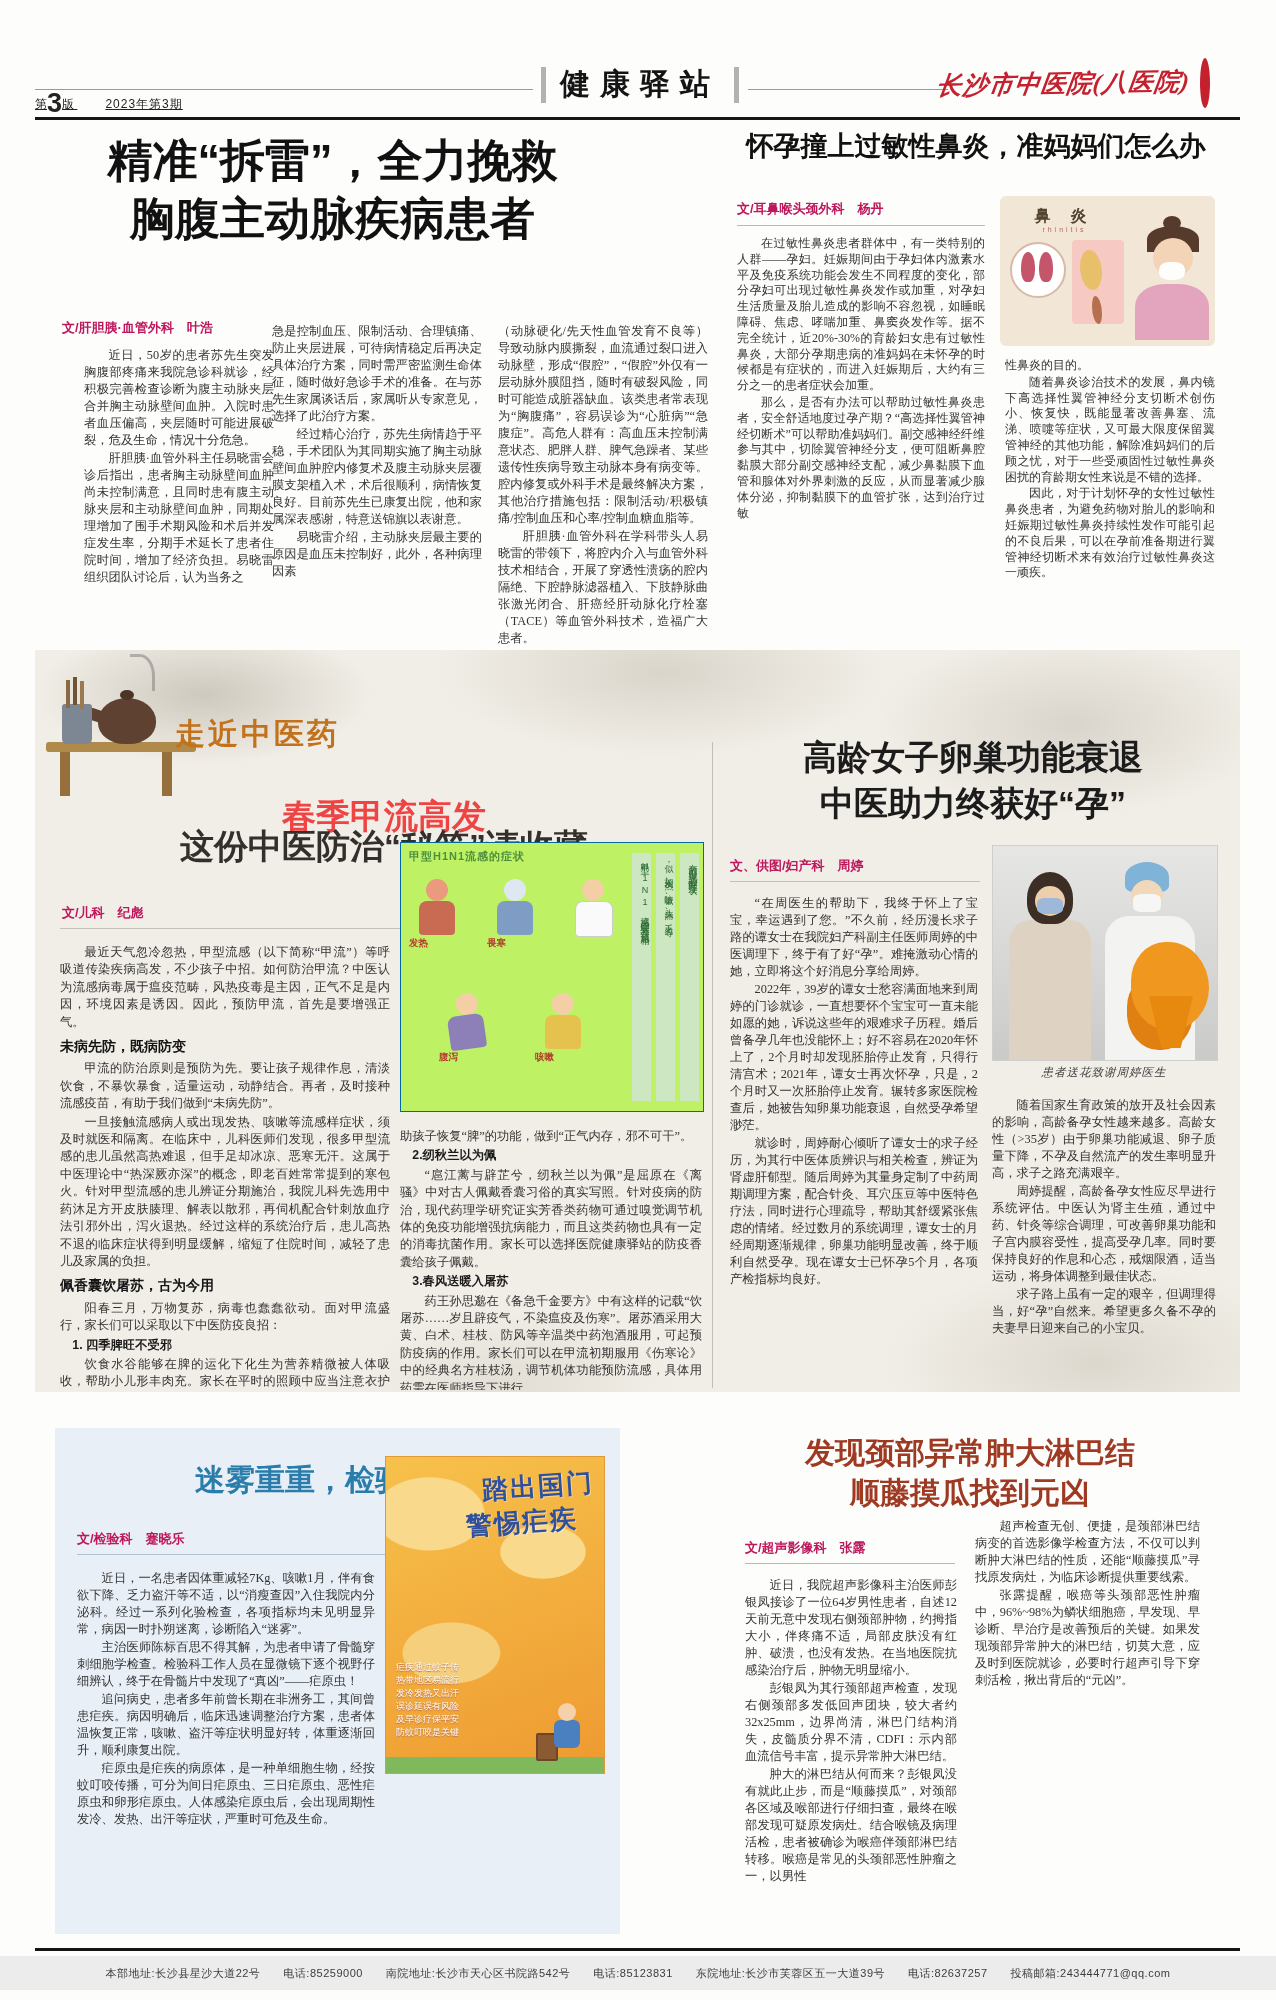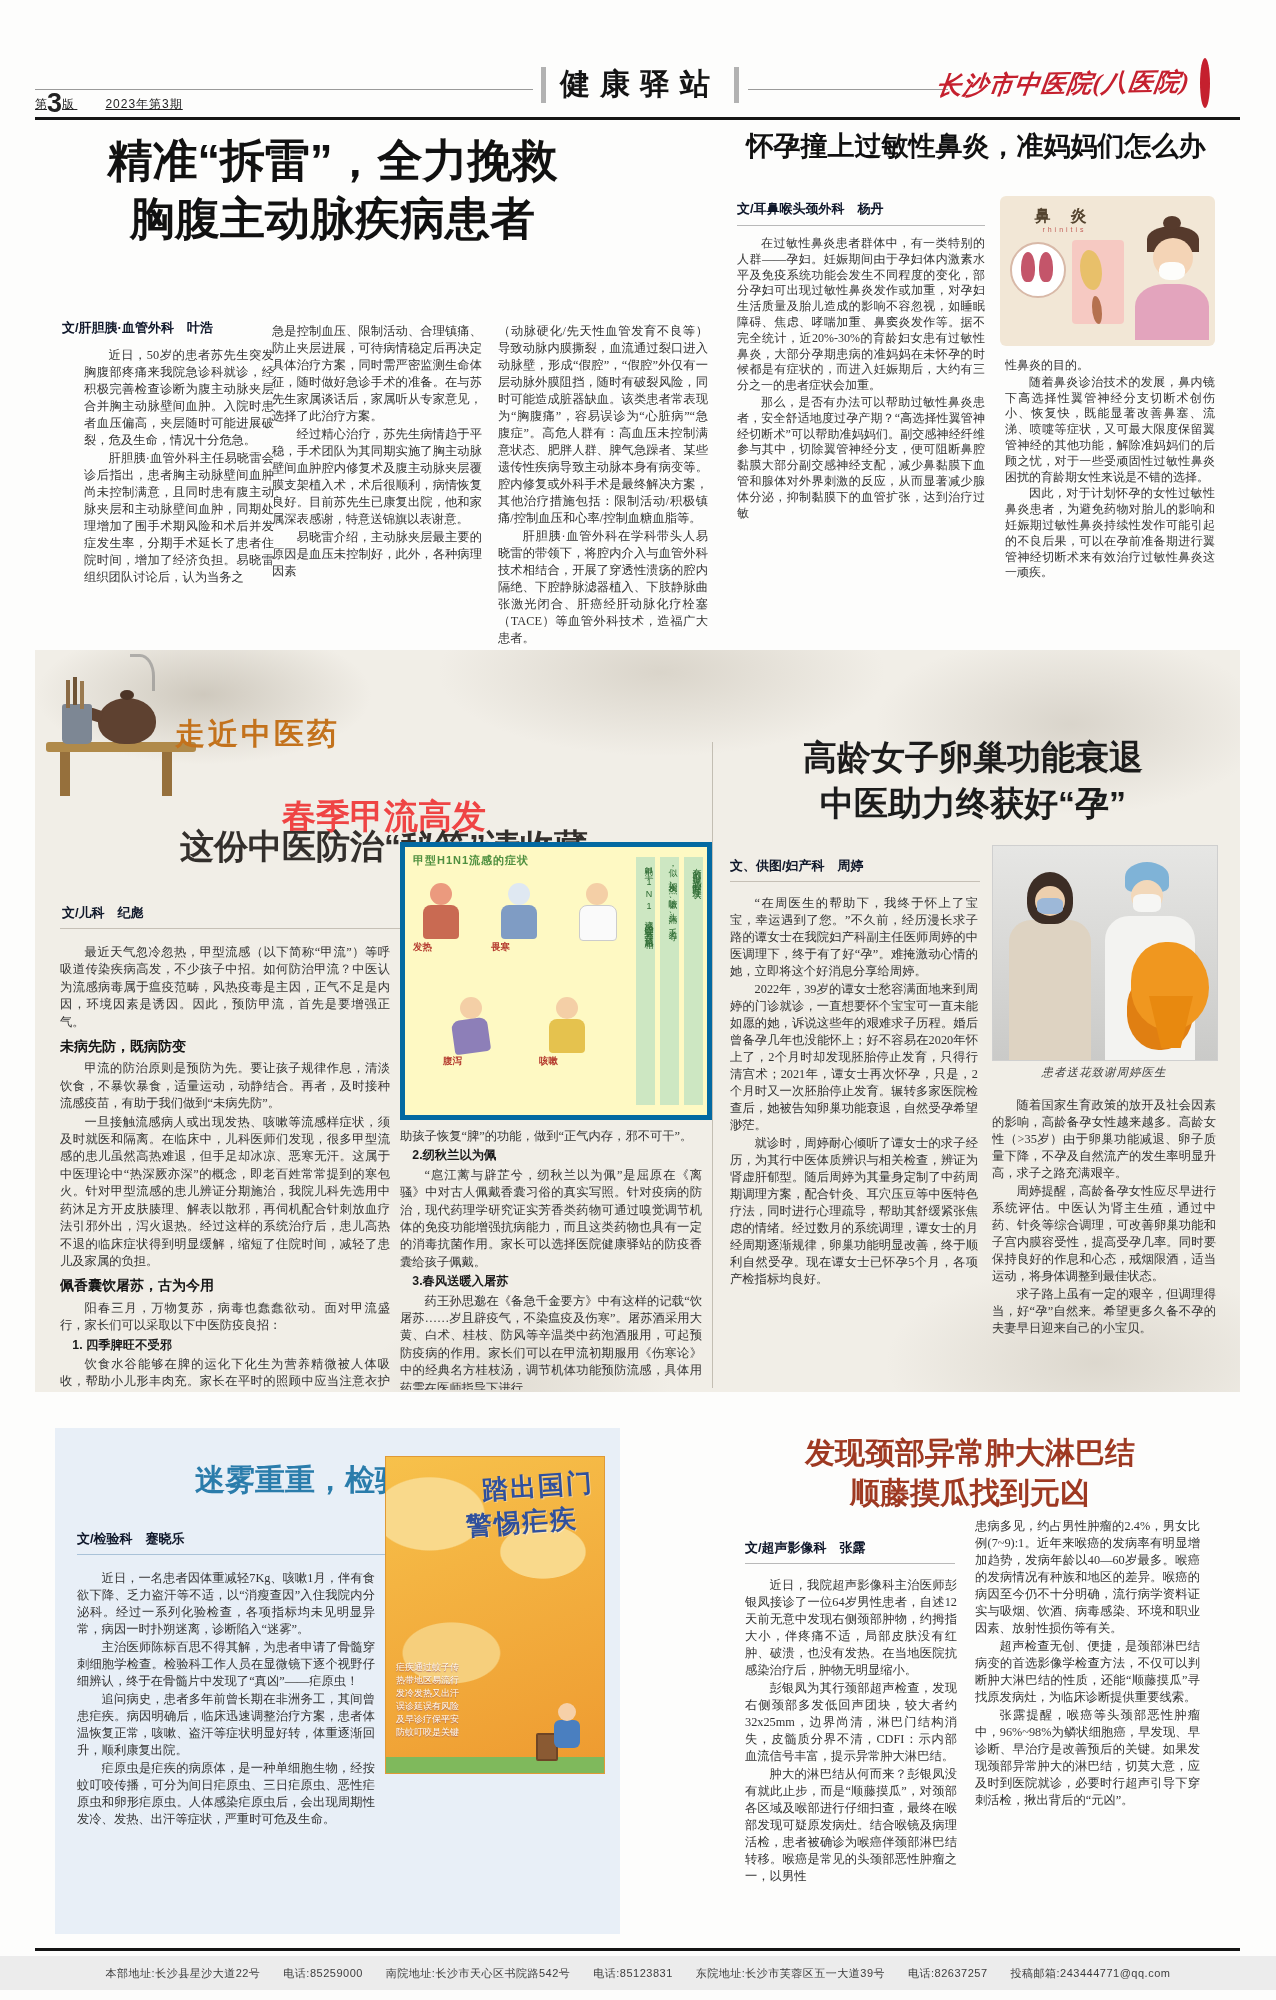--- a/index.html
+++ b/index.html
@@ -18,21 +18,21 @@
   .logo-circ{width:40px;height:40px;border-radius:50%;border:5px solid #c5202e;background:
     radial-gradient(circle at 38% 34%,#2f6fb5 0 38%,transparent 40%),
     radial-gradient(circle at 62% 66%,#3f9d3f 0 38%,transparent 40%),#fff;}
   .toprule{position:absolute;left:35px;top:117px;width:1205px;height:3px;background:#161616;}
   
   .bd{font-family:"Liberation Serif","DejaVu Serif",serif;font-size:12.3px;line-height:17px;color:#333;text-align:justify;overflow:hidden;}
   .bd p{margin:0 0 1px 0;text-indent:2em;}
   .bd p.cont{text-indent:0;}
   .sub{font-family:"Liberation Sans",sans-serif;font-weight:bold;font-size:14px;color:#151515;text-indent:0 !important;margin:7px 0 5px 0 !important;}
   .numh{font-family:"Liberation Sans",sans-serif;font-weight:bold;color:#1a1a1a;text-indent:1em !important;margin:2px 0 !important;}
-  .byline{font-family:"Liberation Sans",sans-serif;font-weight:bold;font-size:13px;color:#0f172a;white-space:nowrap;}
+  .byline{font-family:"Liberation Sans",sans-serif;font-weight:bold;font-size:13px;color:#be185d;white-space:nowrap;}
   .rule{position:absolute;height:1px;background:#b9b9b9;}
   .ttl{font-family:"Liberation Sans",sans-serif;font-weight:bold;text-align:center;white-space:nowrap;}
   
   .midbg{position:absolute;left:35px;top:650px;width:1205px;height:742px;background:
     radial-gradient(240px 100px at 14% 6%,rgba(150,140,122,.38),transparent 70%),
     radial-gradient(320px 120px at 52% 3%,rgba(165,155,137,.30),transparent 70%),
     radial-gradient(280px 130px at 86% 10%,rgba(150,140,124,.26),transparent 70%),
     radial-gradient(300px 140px at 88% 96%,rgba(160,150,132,.25),transparent 70%),
     radial-gradient(220px 110px at 40% 99%,rgba(160,150,132,.18),transparent 70%),
     #f1eee7;}
@@ -56,21 +56,21 @@
   .nose .circ{position:absolute;left:10px;top:46px;width:52px;height:52px;border-radius:50%;background:#fff;border:2px solid #d8b9a8;}
   .nose .circ:after{content:"";position:absolute;left:9px;top:8px;width:14px;height:30px;background:#c4556a;border-radius:50% 50% 40% 40%;box-shadow:18px 0 #c4556a;}
   .nose .face{position:absolute;left:72px;top:44px;width:52px;height:84px;background:#f6c9c2;border-radius:4px;}
   .nose .face:after{content:"";position:absolute;left:8px;top:10px;width:22px;height:40px;background:#e8c06a;border-radius:40% 60% 40% 60%;box-shadow:6px 40px 0 -6px #b5714f;}
   .nose .head{position:absolute;right:22px;top:42px;width:40px;height:40px;background:#f4d4b6;border-radius:50%;}
   .nose .hair{position:absolute;right:16px;top:30px;width:52px;height:26px;background:#563a2c;border-radius:50% 50% 0 0;}
   .nose .bun{position:absolute;right:34px;top:20px;width:18px;height:14px;background:#563a2c;border-radius:50%;}
   .nose .tissue{position:absolute;right:30px;top:66px;width:26px;height:18px;background:#fdfdfb;border-radius:40%;}
   .nose .sweater{position:absolute;right:6px;top:88px;width:74px;height:56px;background:#e3a4bd;border-radius:40% 40% 0 0;}
   
-  .comic{background:#fef9c3;border:5px solid #0369a1;overflow:hidden;}
+  .comic{background:#bef264;border:1px solid #0369a1;overflow:hidden;}
   .comic .ct{position:absolute;left:8px;top:6px;font-size:11px;font-weight:bold;color:#4e8f3f;letter-spacing:1px;font-family:"Liberation Sans",sans-serif;}
   .strip{position:absolute;top:10px;width:17px;bottom:10px;background:#cde7c2;color:#2e6b33;font-size:9px;line-height:10px;writing-mode:vertical-rl;text-orientation:upright;padding:4px 1px;letter-spacing:2px;overflow:hidden;}
   .fig{position:absolute;width:44px;height:64px;}
   .fig .head{position:absolute;left:11px;top:0;width:22px;height:22px;border-radius:50%;background:#f4cfa6;}
   .fig .body{position:absolute;left:4px;top:22px;width:36px;height:34px;border-radius:8px 8px 4px 4px;}
   .fig .lab{position:absolute;left:-6px;top:58px;width:56px;text-align:left;font-size:9.5px;color:#b43a2e;font-weight:bold;}
   .f-fever .head{background:#eb9a7e;} .f-fever .body{background:#c96a52;}
   .f-chill .head{background:#dfe8f2;} .f-chill .body{background:#7f9cc4;}
   .f-diar .body{background:#8d7fb8;transform:rotate(-8deg);}
   .f-cough .body{background:#e5c24e;}
@@ -319,21 +319,20 @@
   <div class="ttl" style="position:absolute;left:0;top:8px;width:450px;font-size:30px;color:#9e3922;">发现颈部异常肿大淋巴结</div>
   <div class="ttl" style="position:absolute;left:0;top:48px;width:450px;font-size:30px;color:#9e3922;">顺藤摸瓜找到元凶</div>
   <div class="byline" style="position:absolute;left:0;top:114px;">文/超声影像科　张露</div>
   <div class="rule" style="left:0;top:138px;width:210px;"></div>
   <div class="bd" style="position:absolute;left:0;top:152px;width:212px;height:356px;">
     <p>近日，我院超声影像科主治医师彭银凤接诊了一位64岁男性患者，自述12天前无意中发现右侧颈部肿物，约拇指大小，伴疼痛不适，局部皮肤没有红肿、破溃，也没有发热。在当地医院抗感染治疗后，肿物无明显缩小。</p>
     <p>彭银凤为其行颈部超声检查，发现右侧颈部多发低回声团块，较大者约32x25mm，边界尚清，淋巴门结构消失，皮髓质分界不清，CDFI：示内部血流信号丰富，提示异常肿大淋巴结。</p>
     <p>肿大的淋巴结从何而来？彭银凤没有就此止步，而是“顺藤摸瓜”，对颈部各区域及喉部进行仔细扫查，最终在喉部发现可疑原发病灶。结合喉镜及病理活检，患者被确诊为喉癌伴颈部淋巴结转移。喉癌是常见的头颈部恶性肿瘤之一，以男性</p>
   </div>
   <div class="bd" style="position:absolute;left:230px;top:93px;width:225px;height:415px;">
-    <p class="cont">患病多见，约占男性肿瘤的2.4%，男女比例(7~9):1。近年来喉癌的发病率有明显增加趋势，发病年龄以40—60岁最多。喉癌的发病情况有种族和地区的差异。喉癌的病因至今仍不十分明确，流行病学资料证实与吸烟、饮酒、病毒感染、环境和职业因素、放射性损伤等有关。</p>
     <p>超声检查无创、便捷，是颈部淋巴结病变的首选影像学检查方法，不仅可以判断肿大淋巴结的性质，还能“顺藤摸瓜”寻找原发病灶，为临床诊断提供重要线索。</p>
     <p>张露提醒，喉癌等头颈部恶性肿瘤中，96%~98%为鳞状细胞癌，早发现、早诊断、早治疗是改善预后的关键。如果发现颈部异常肿大的淋巴结，切莫大意，应及时到医院就诊，必要时行超声引导下穿刺活检，揪出背后的“元凶”。</p>
   </div>
 </div>
 
 <div class="footrule"></div>
 <div class="footbar">
   <div>本部地址:长沙县星沙大道22号　　电话:85259000　　南院地址:长沙市天心区书院路542号　　电话:85123831　　东院地址:长沙市芙蓉区五一大道39号　　电话:82637257　　投稿邮箱:243444771@qq.com</div>
 </div>
 

